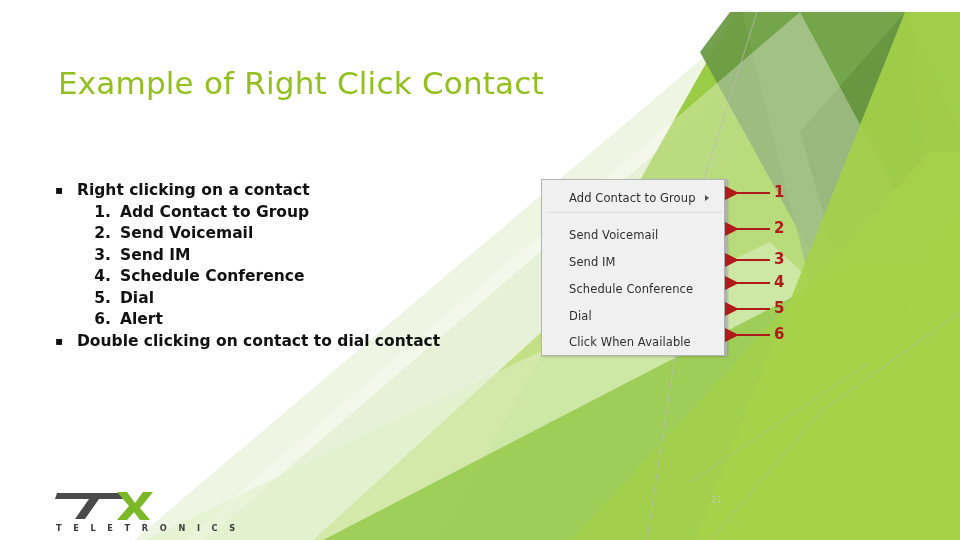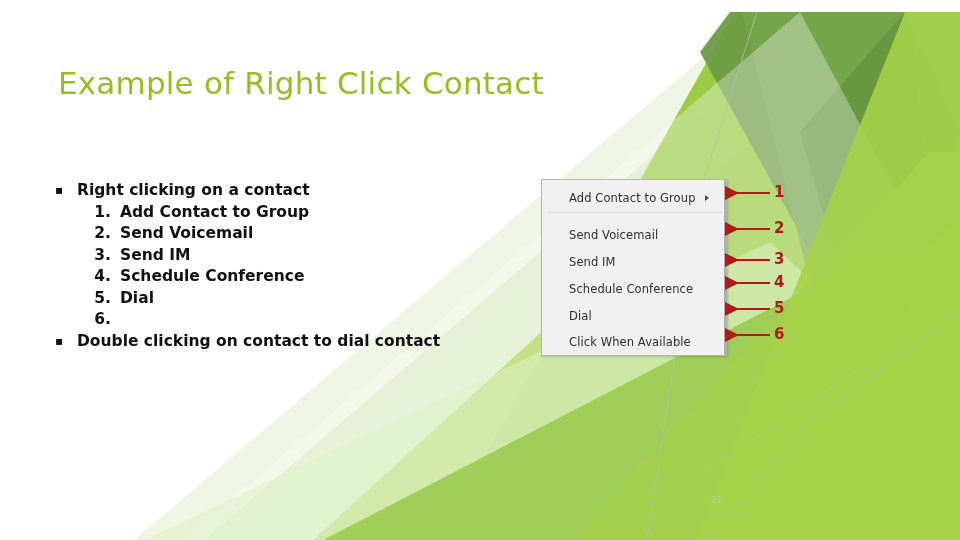--- a/index.html
+++ b/index.html
@@ -173,20 +173,21 @@
     <div class="numrow">
       <span class="num">4.</span>
       <span class="txt">Schedule Conference</span>
     </div>
     <div class="numrow">
       <span class="num">5.</span>
       <span class="txt">Dial</span>
     </div>
     <div class="numrow">
       <span class="num">6.</span>
+      <span class="txt">Alert</span>
     </div>
 
     <div class="lvl1">
       <span class="mark">▪</span>
       <span class="txt">Double clicking on contact to dial contact</span>
     </div>
   </div>
 
   <div id="context-menu">
     <div class="menu-inner">
@@ -231,16 +232,27 @@
     </svg>
 
     <div class="callout-num" style="left:774px;top:173px;">1</div>
     <div class="callout-num" style="left:774px;top:209px;">2</div>
     <div class="callout-num" style="left:774px;top:240px;">3</div>
     <div class="callout-num" style="left:774px;top:263px;">4</div>
     <div class="callout-num" style="left:774px;top:289px;">5</div>
     <div class="callout-num" style="left:774px;top:315px;">6</div>
   </div>
 
+  <div id="logo">
+    <svg width="120" height="32" viewBox="0 0 120 32" xmlns="http://www.w3.org/2000/svg" style="position:absolute;left:0;top:0;">
+
+      <path d="M2,3 L72,3 L68,9 L44,9 L30,29 L20,29 L34,9 L0,9 Z" fill="#4a4a4a"></path>
+      <path d="M40,3 L74,3 L70,9 L58,9 L44,29 L34,29 L48,9 L36,9 Z" fill="#4a4a4a" opacity=".0"></path>
+      <path d="M50,3 L78,3 L74,9 L62,9 L49,29 L39,29 L53,9 L46,9 Z" fill="#4a4a4a" opacity=".0"></path>
+      <path d="M62,2 L72,2 L80,13 L88,2 L98,2 L85,18 L95,30 L85,30 L79,22 L72,30 L62,30 L74,16 Z" fill="#7ab828"></path>
+    </svg>
+    <div id="logo-wordmark">T E L E T R O N I C S</div>
+
+  </div>
 
   <div id="slide-number">21</div>
 
 </div>
 
 </body></html>

